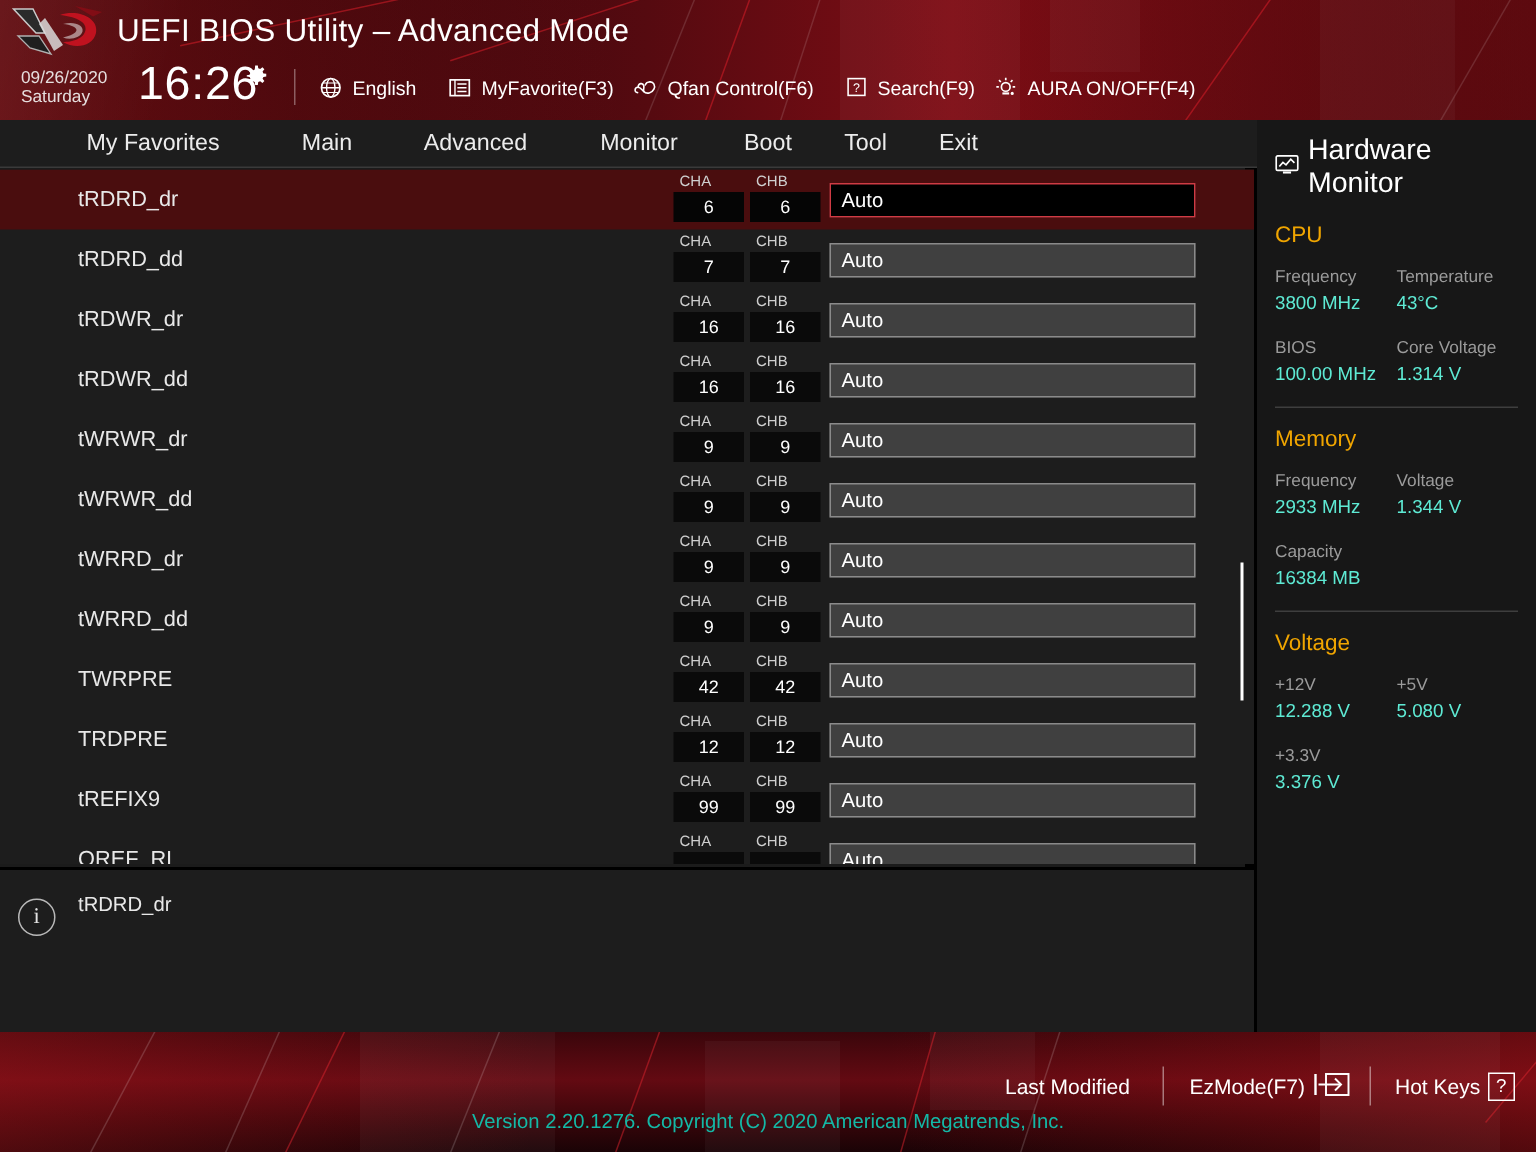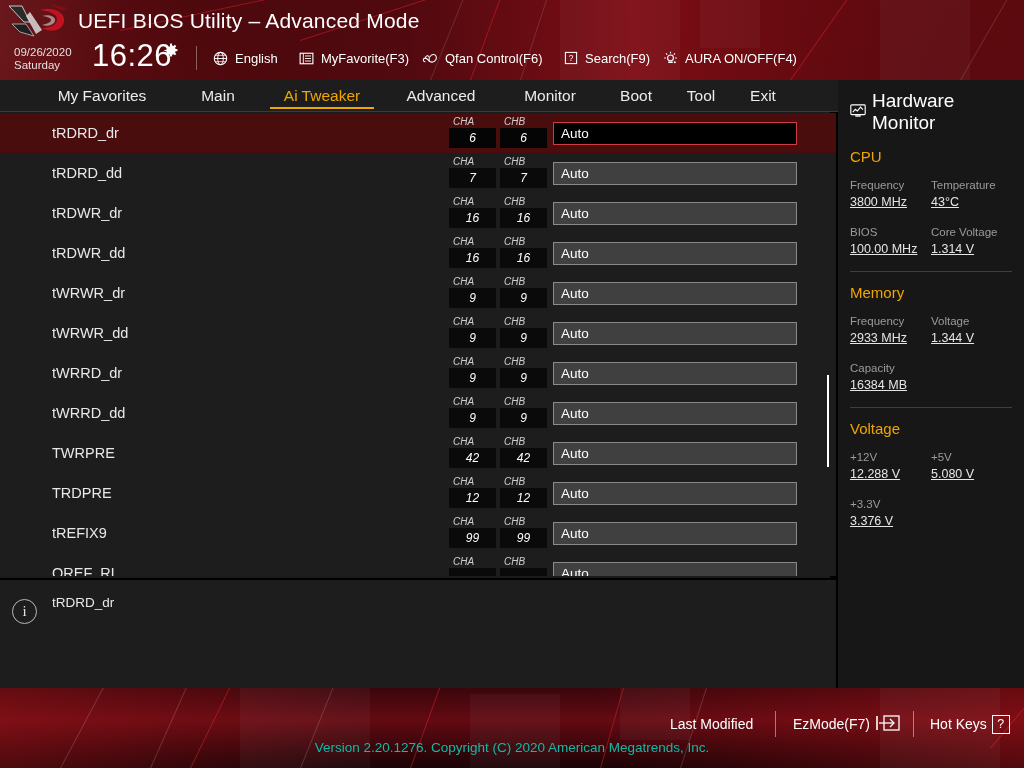--- a/index.html
+++ b/index.html
@@ -70,21 +70,21 @@
   .list-pane {
     position: absolute; left: 0; top: 113px; width: 836px; height: 463px;
     background: #1d1d1d; overflow: hidden;
   }
   .row { position: absolute; left: 0; width: 836px; height: 40px; }
   .row.selected { background: #4a0d0e; }
   .row-label {
     position: absolute; left: 52px; top: 50%; transform: translateY(-50%);
     font-size: 14.5px; color: #e8e8e8; white-space: nowrap;
   }
-  .ch-group { position: absolute; top: 3px; font-style: italic; }
+  .ch-group { position: absolute; top: 3px; }
   .ch-cap { font-size: 10px; color: #cfcfcf; margin-left: 4px; line-height: 12px; }
   .ch-box {
     width: 47px; height: 20px; background: #0a0a0a;
     display: flex; align-items: center; justify-content: center;
     font-size: 12px; color: #ffffff;
   }
   .row.selected .ch-box { background: #050505; }
   .val-box {
     position: absolute; left: 553px; top: 9px; width: 244px; height: 23px;
     background: #404040; border: 1px solid #8a8a8a;
@@ -101,21 +101,21 @@
   .hwmon {
     position: absolute; left: 838px; top: 80px; width: 186px; height: 608px;
     background: #171717; padding: 10px 12px 0 12px;
   }
   .hw-title { display: flex; align-items: center; gap: 6px; color: #fff; font-size: 19px; margin-bottom: 14px; }
   .hw-sec-title { color: #f0a500; font-size: 15px; margin-bottom: 12px; }
   .hw-grid { display: flex; }
   .hw-col { width: 50%; }
   .hw-block { margin-bottom: 13px; }
   .hw-key { color: #9b9b9b; font-size: 11.5px; line-height: 16px; }
-  .hw-val { color: #e5e5e5; font-size: 12.5px; line-height: 18px; text-decoration: underline; }
+  .hw-val { color: #5eead4; font-size: 12.5px; line-height: 18px; }
   .hw-rule { height: 1px; background: #3e3e3e; margin: 10px 0 12px 0; }
 
   
   .infobar {
     position: absolute; left: 0; top: 578px; width: 836px; height: 110px;
     background: #1d1d1d; border-top: 2px solid #000;
   }
   .info-icon {
     position: absolute; left: 12px; top: 599px; width: 25px; height: 25px;
     border: 1.4px solid #b9b9b9; border-radius: 50%;
@@ -262,23 +262,20 @@
   </div>
 
   <div class="navbar">
     <div class="navtabs" id="navtabs" style="left: 28px;">
         <div class="navtab" style="width: 148px; justify-content: center;">
           <span>My Favorites</span>
         </div>
         <div class="navtab" style="width: 84px; justify-content: center; align-items: center;">
           <span>Main</span>
         </div>
-        <div class="navtab active" style="width: 124px; justify-content: center;">
-          <span>Ai Tweaker</span>
-        </div>
         <div class="navtab" style="width: 114px; justify-content: center;">
           <span>Advanced</span>
         </div>
         <div class="navtab" style="width: 104px; justify-content: center;">
           <span>Monitor</span>
         </div>
         <div class="navtab" style="width: 68px; justify-content: center;">
           <span>Boot</span>
         </div>
         <div class="navtab" style="width: 62px; justify-content: center;">

